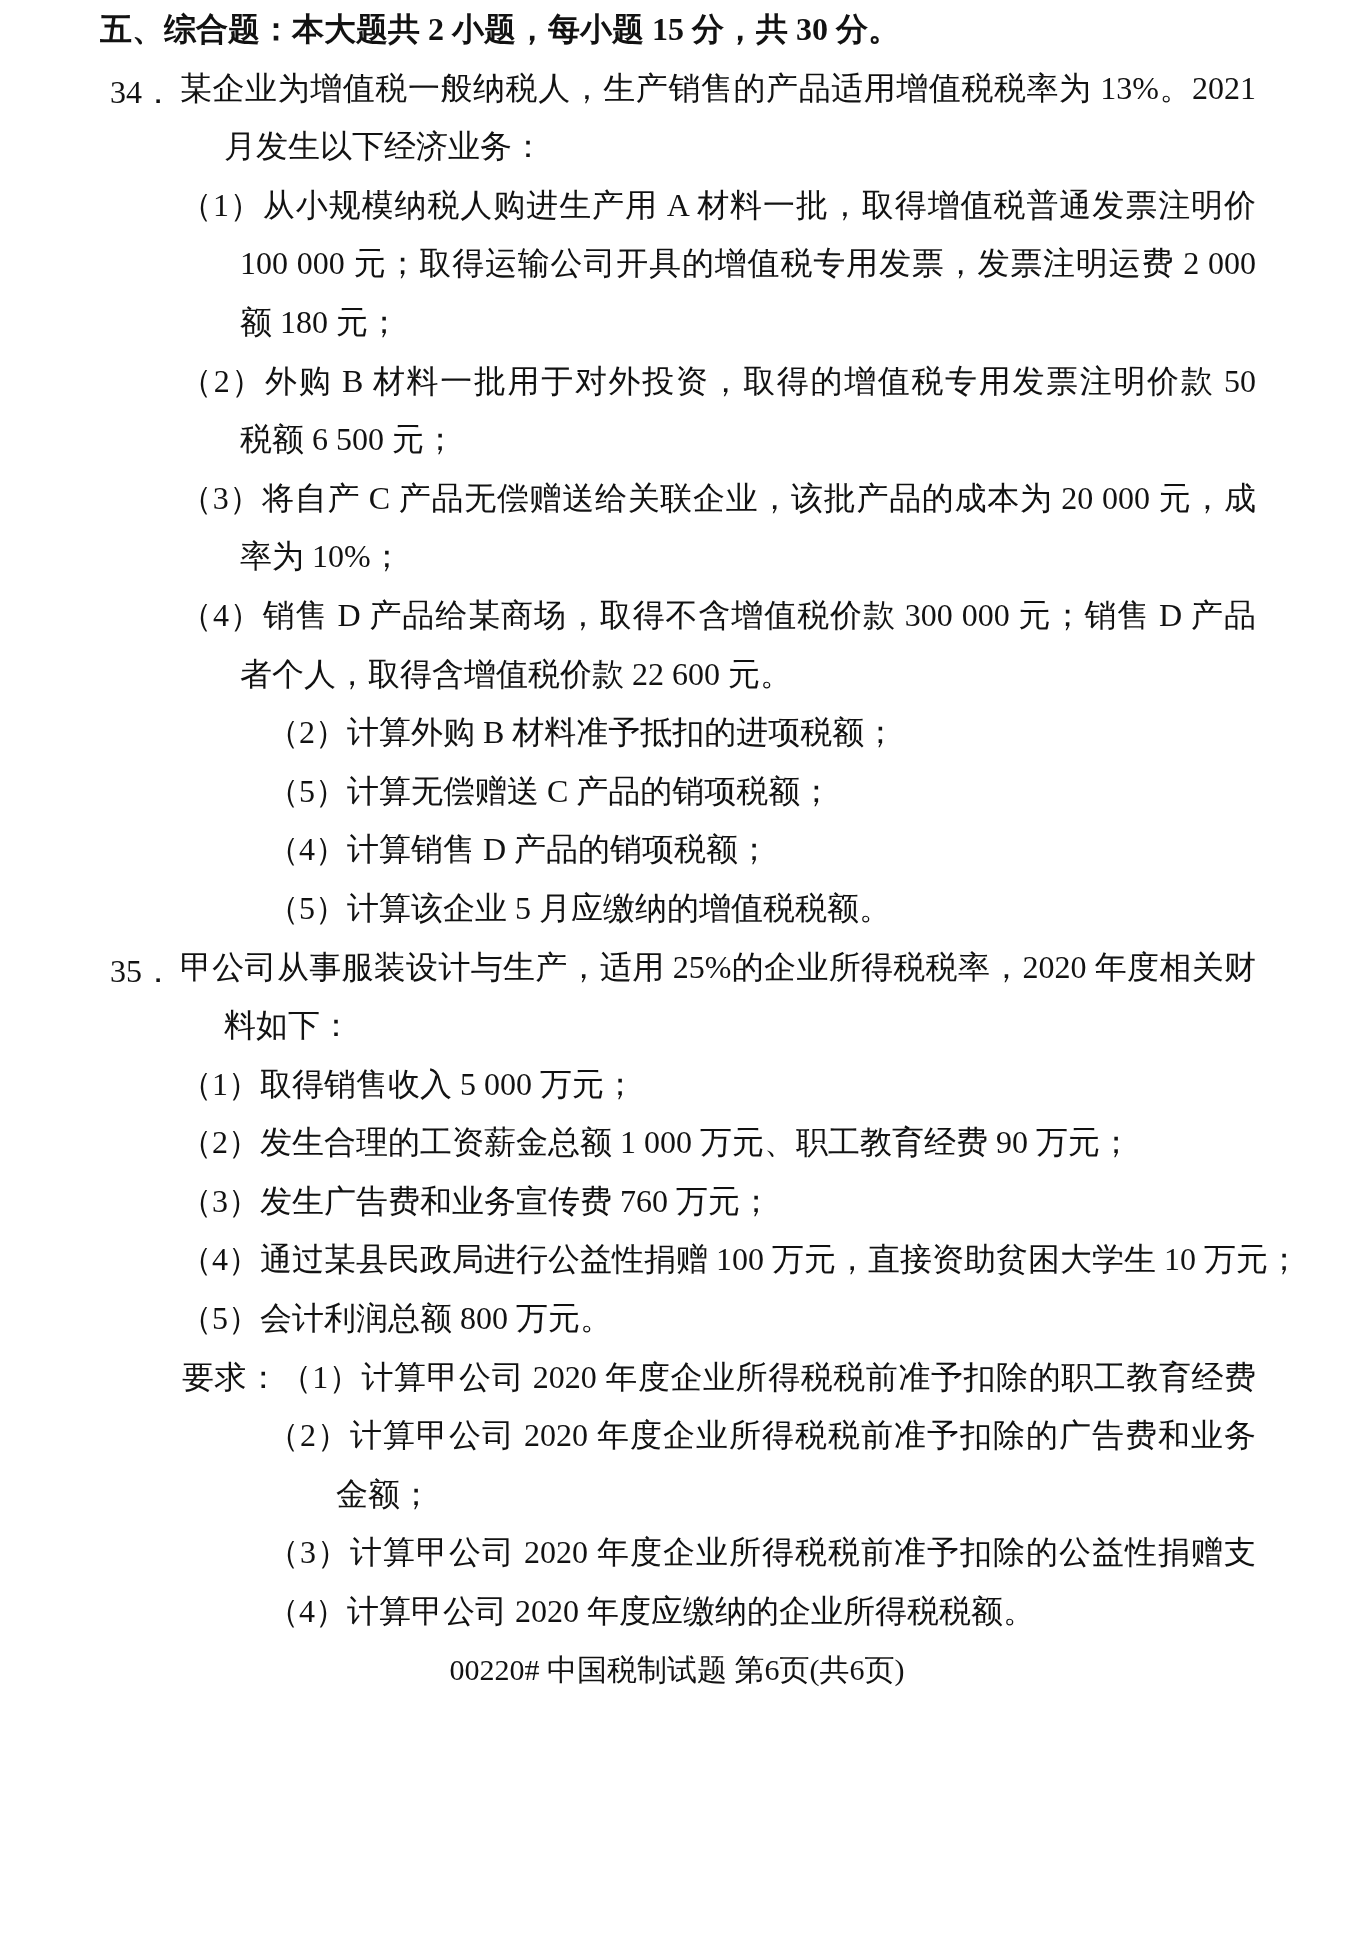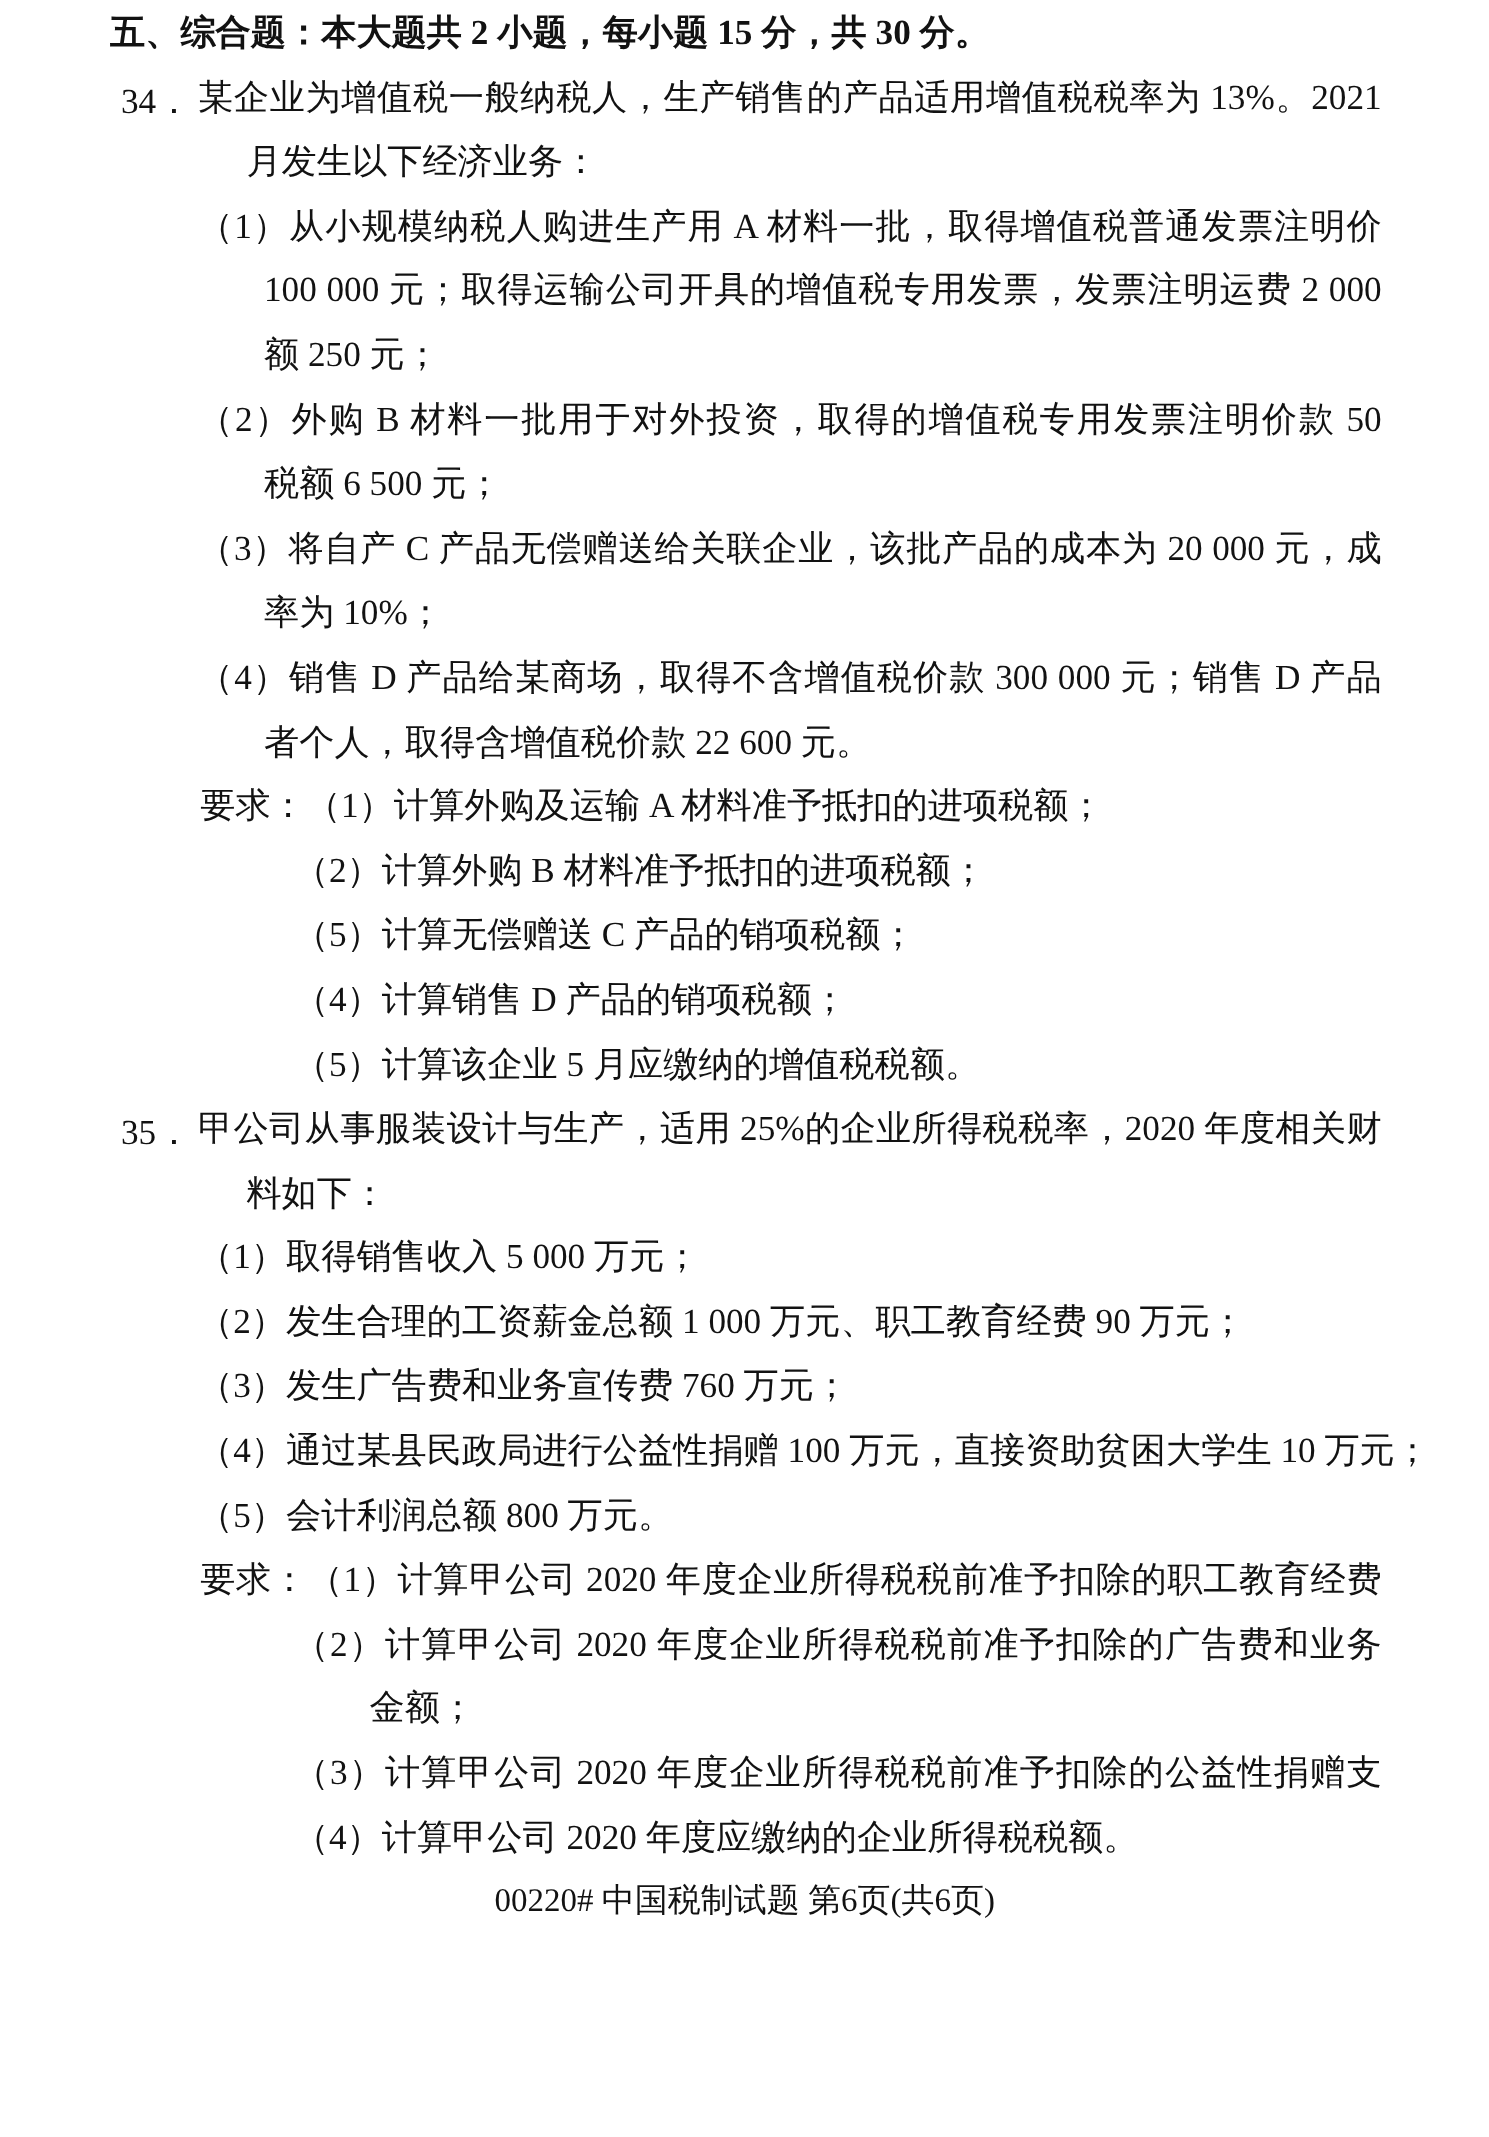--- a/index.html
+++ b/index.html
@@ -53,32 +53,31 @@
     <div class="line ind-heading">五、综合题：本大题共 2 小题，每小题 15 分，共 30 分。</div>
 
     <div class="line q-line just">
       <span class="q-num">34．</span>
       <span>某企业为增值税一般纳税人，生产销售的产品适用增值税税率为 13%。2021 年 5</span>
     </div>
     <div class="line ind-stem">月发生以下经济业务：</div>
 
     <div class="line ind-item just">（1）从小规模纳税人购进生产用 A 材料一批，取得增值税普通发票注明价款</div>
     <div class="line ind-wrap just">100 000 元；取得运输公司开具的增值税专用发票，发票注明运费 2 000 元、税</div>
-    <div class="line ind-wrap">额 250 元；</div>
+    <div class="line ind-wrap">额 180 元；</div>
 
     <div class="line ind-item just">（2）外购 B 材料一批用于对外投资，取得的增值税专用发票注明价款 50 000 元、</div>
     <div class="line ind-wrap">税额 6 500 元；</div>
 
     <div class="line ind-item just">（3）将自产 C 产品无偿赠送给关联企业，该批产品的成本为 20 000 元，成本利润</div>
     <div class="line ind-wrap">率为 10%；</div>
 
     <div class="line ind-item just">（4）销售 D 产品给某商场，取得不含增值税价款 300 000 元；销售 D 产品给消费</div>
     <div class="line ind-wrap">者个人，取得含增值税价款 22 600 元。</div>
 
-    <div class="line ind-req">要求：（1）计算外购及运输 A 材料准予抵扣的进项税额；</div>
     <div class="line ind-req-item">（2）计算外购 B 材料准予抵扣的进项税额；</div>
     <div class="line ind-req-item">（5）计算无偿赠送 C 产品的销项税额；</div>
     <div class="line ind-req-item">（4）计算销售 D 产品的销项税额；</div>
     <div class="line ind-req-item">（5）计算该企业 5 月应缴纳的增值税税额。</div>
 
     <div class="line q-line just">
       <span class="q-num">35．</span>
       <span>甲公司从事服装设计与生产，适用 25%的企业所得税税率，2020 年度相关财务资</span>
     </div>
     <div class="line ind-stem">料如下：</div>

